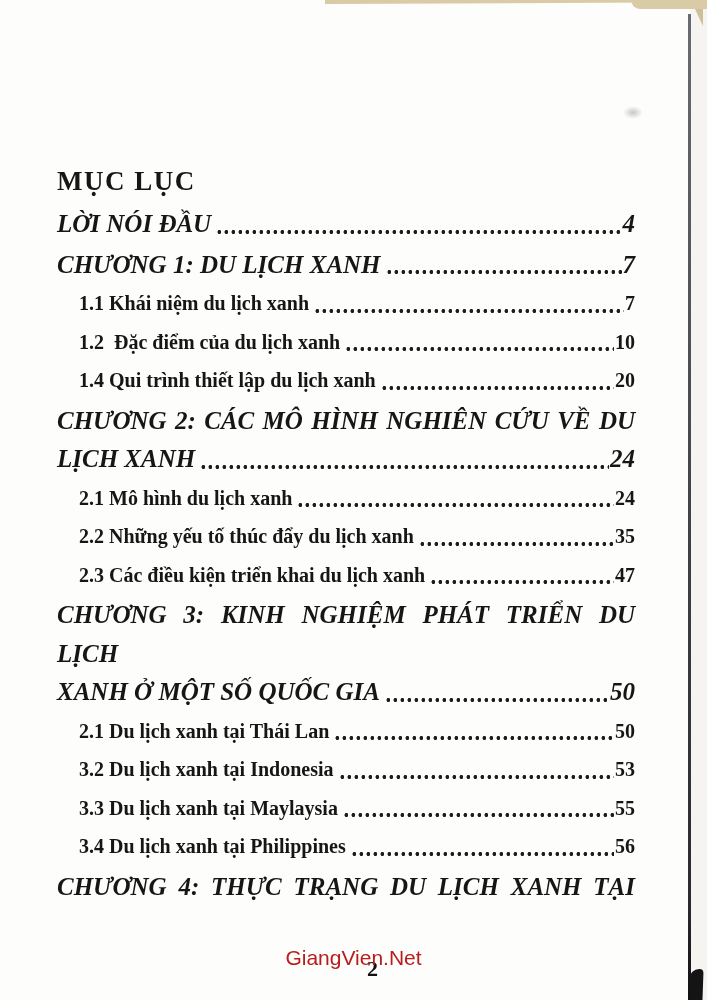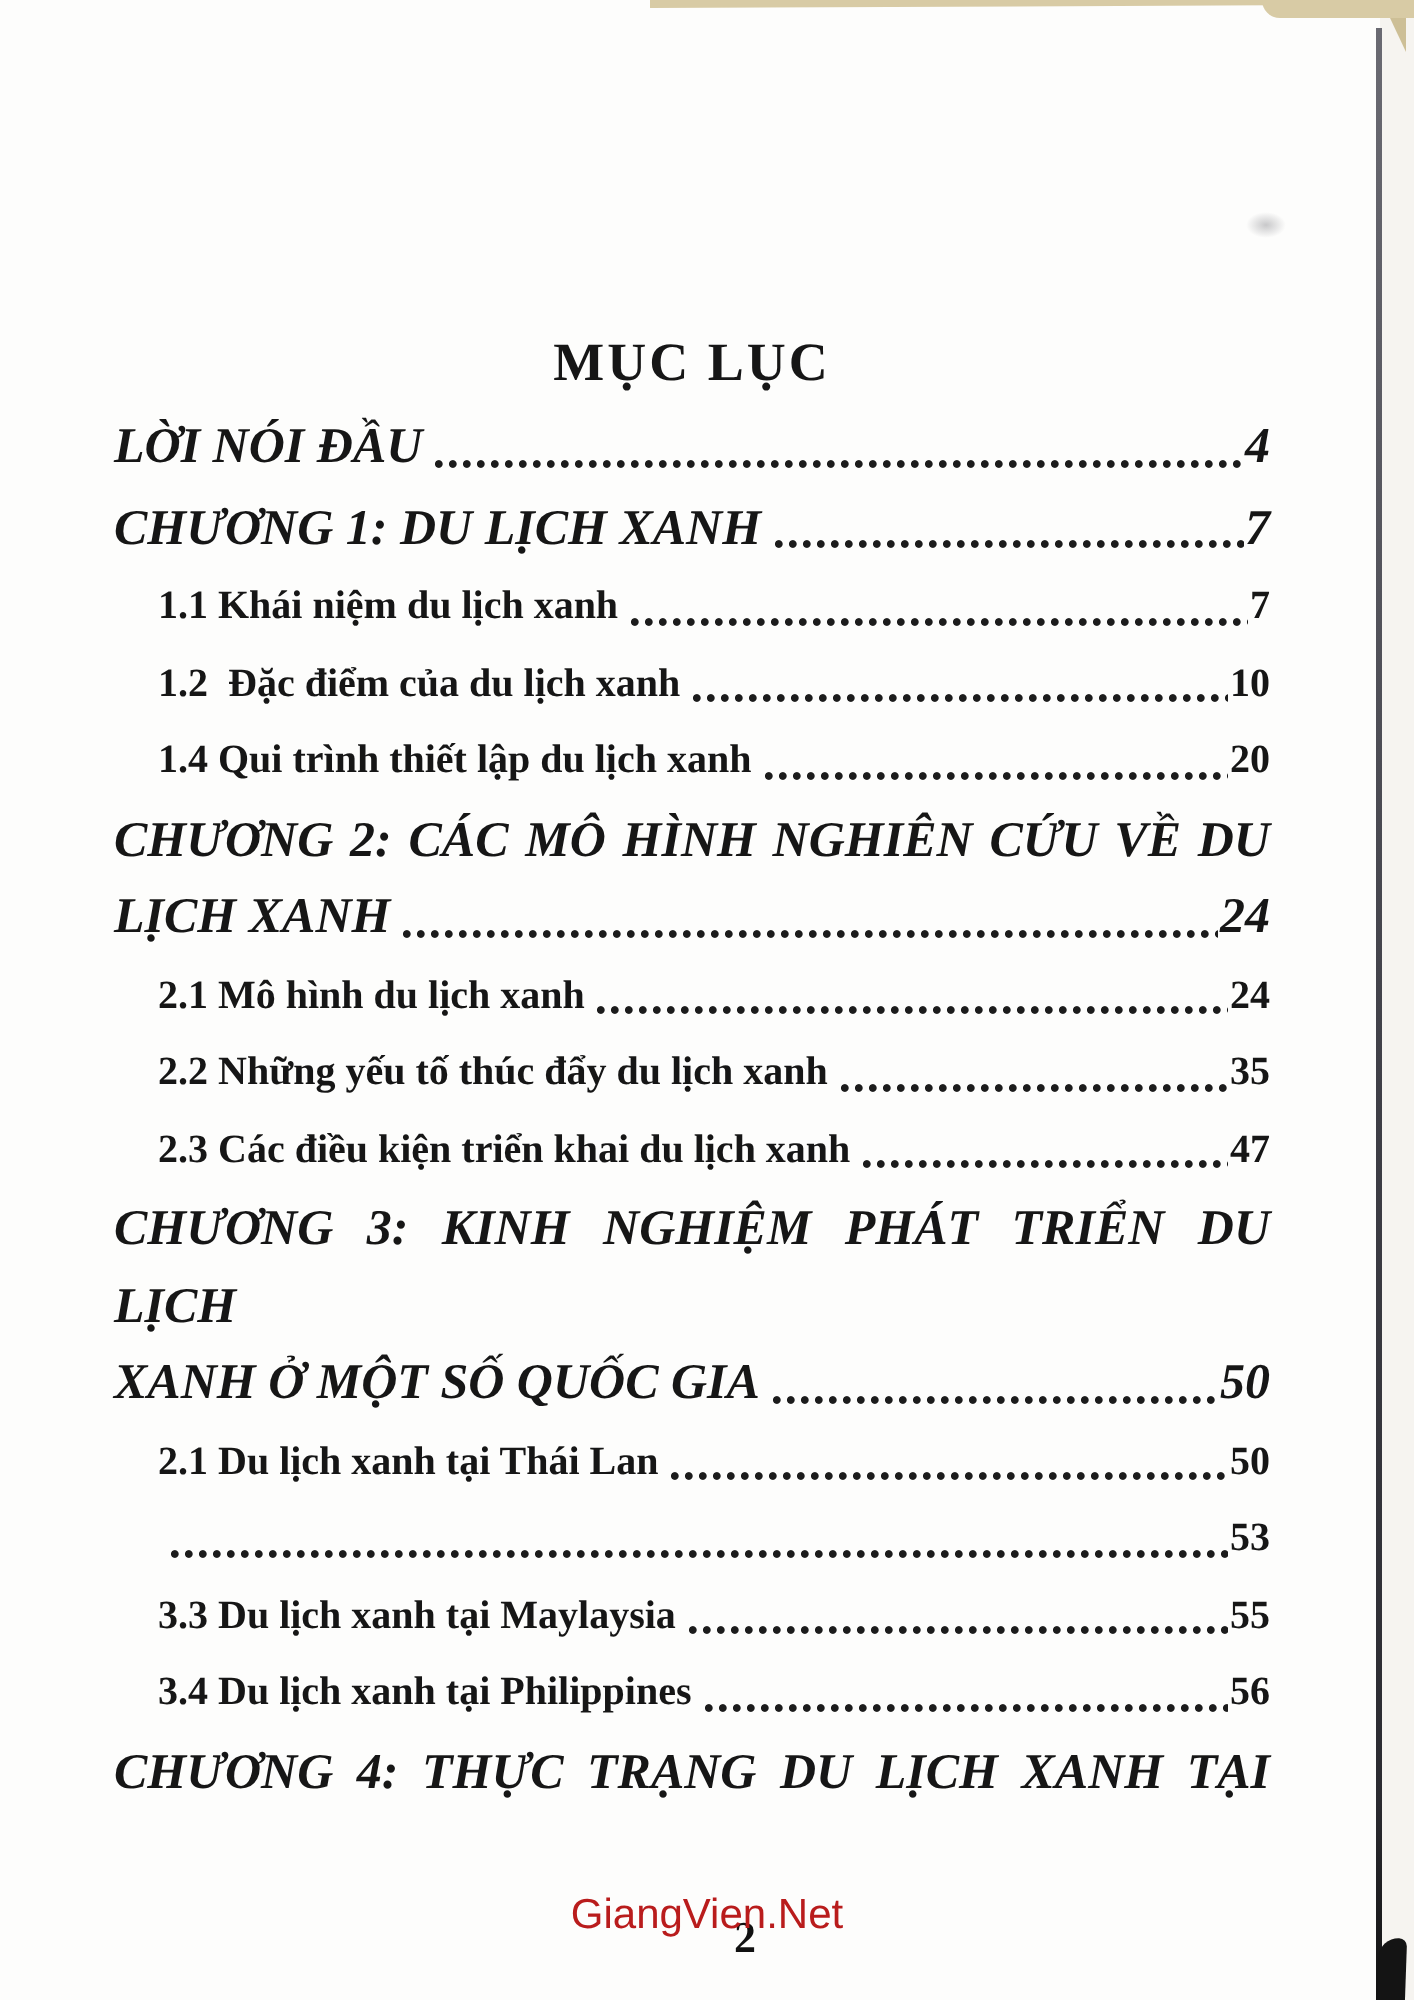--- a/index.html
+++ b/index.html
@@ -26,21 +26,20 @@
   .edge-top-corner { position: absolute; right: 0; top: 0; width: 76px; height: 9px; background: #d8cba5; border-radius: 0 0 0 9px; }
   .edge-top-wedge { position: absolute; left: 693px; top: 9px; width: 10px; height: 17px; background: #cdbf96; clip-path: polygon(100% 0, 20% 0, 100% 100%); }
   .corner-blob { position: absolute; left: 689px; top: 969px; width: 14px; height: 32px; background: #141414; border-radius: 10px 4px 0 0; transform: rotate(2deg); }
   .smudge { position: absolute; left: 623px; top 106px; top: 106px; width: 20px; height: 13px;
     background: radial-gradient(ellipse at center, rgba(120,120,126,.4), rgba(120,120,126,0) 70%); }
 
   
   .content { position: absolute; left: 57px; width: 578px; top: 0; }
   .toc-title {
     margin: 166px 0 8px 0;
-    text-align: center;
     font-size: 27px; font-weight: bold; letter-spacing: 1.5px;
   }
   .toc-list { }
   .entry { }
   .entry .row { display: flex; align-items: baseline; line-height: 38.5px; justify-content: flex-end; }
   .entry .justify-line { text-align: justify; text-align-last: justify; line-height: 38.5px; }
   .entry.chapter { font-style: italic; font-weight: bold; font-size: 25px; margin-top: 2px; }
   .entry.item    { font-weight: bold; font-size: 20px; padding-left: 22px; }
   .label { white-space: pre; }
   .leader {
@@ -154,20 +153,21 @@
         </div>
         <div class="entry item">
           <div class="row">
             <span class="label">2.1 Du lịch xanh tại Thái Lan</span>
             <span class="leader"></span>
             <span class="pagenum">50</span>
           </div>
         </div>
         <div class="entry item">
           <div class="row">
+            <span class="label">3.2 Du lịch xanh tại Indonesia</span>
             <span class="leader"></span>
             <span class="pagenum">53</span>
           </div>
         </div>
         <div class="entry item">
           <div class="row">
             <span class="label">3.3 Du lịch xanh tại Maylaysia</span>
             <span class="leader"></span>
             <span class="pagenum">55</span>
           </div>

